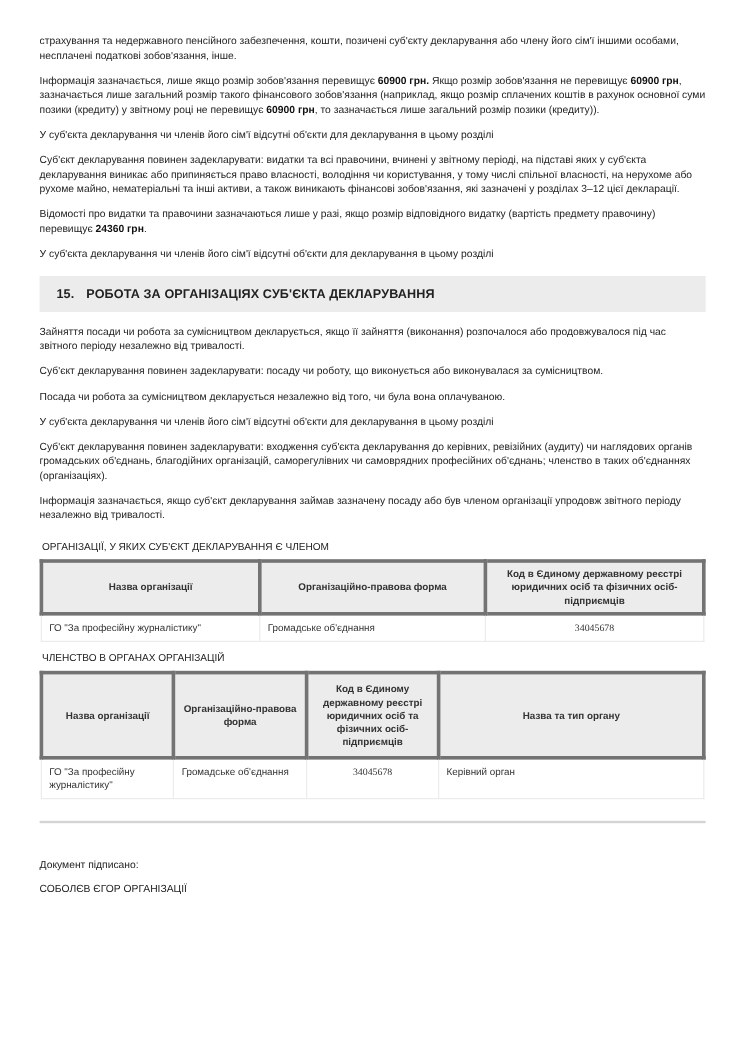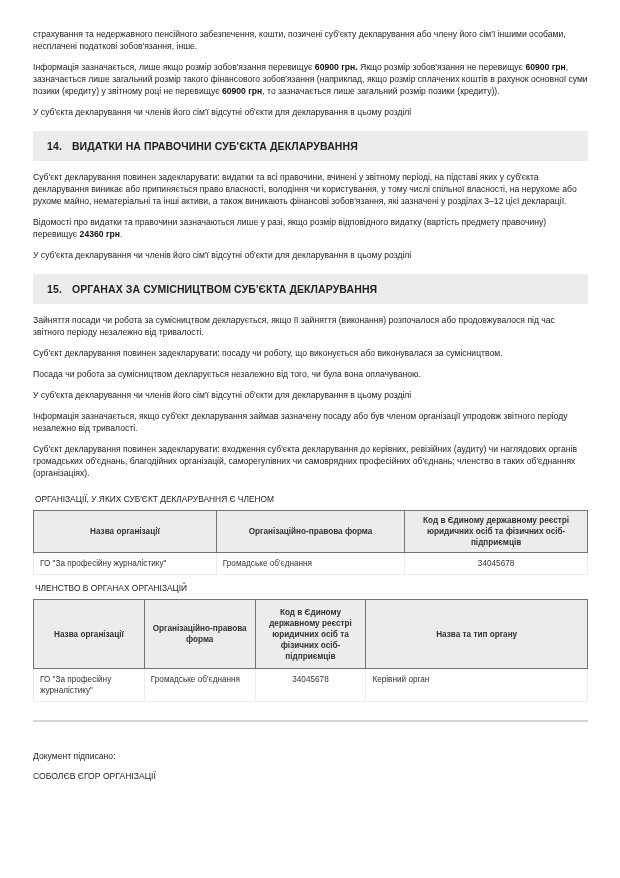--- a/index.html
+++ b/index.html
@@ -25,59 +25,55 @@
     color: #222;
     letter-spacing: 0.1px;
   }
   .section-header .num { margin-right: 10px; }
   .sub-title {
     font-weight: normal; font-size: 8.4px; margin: 14px 0 5px 2px; color: #222;
   }
   table { border-collapse: collapse; width: 100%; font-size: 8.2px; line-height: 11px; }
   th {
     background: #ececec; font-weight: bold; color: #333;
-    border: 1px solid #737373; padding: 4px 6px; text-align: center; vertical-align: middle;
+    border: 3px solid #737373; padding: 4px 6px; text-align: center; vertical-align: middle;
   }
   td { border: 1px solid #ececec; padding: 5px 6px; color: #333; vertical-align: top; }
-  td.center { text-align: center; }
+  td.center { text-align: center; font-family: Liberation Serif, serif; }
   .t1 th { height: 32px; }
   .t2 th { height: 60px; }
   .divider { height: 2px; background: #d4d4d4; margin: 18px 0 10px 0; }
   .signed-label { font-size: 8.6px; margin-bottom: 8px; margin-top: 28px; }
   .signer { font-size: 8.6px; }
 </style>
 </head>
 <body>
 
 <div class="page">
   <div class="content">
 
     <p>страхування та недержавного пенсійного забезпечення, кошти, позичені суб'єкту декларування або члену його сім'ї іншими особами, несплачені податкові зобов'язання, інше.</p>
     <p><span>Інформація зазначається, лише якщо розмір зобов'язання перевищує </span><b>60900 грн.</b><span> Якщо розмір зобов'язання не перевищує </span><b>60900 грн</b><span>, зазначається лише загальний розмір такого фінансового зобов'язання (наприклад, якщо розмір сплачених коштів в рахунок основної суми позики (кредиту) у звітному році не перевищує </span><b>60900 грн</b><span>, то зазначається лише загальний розмір позики (кредиту)).</span></p>
     <p>У суб'єкта декларування чи членів його сім'ї відсутні об'єкти для декларування в цьому розділі</p>
 
-    <div class="section-header">
-      <span class="num">14.</span>
-      <span>ВИДАТКИ НА ПРАВОЧИНИ СУБ'ЄКТА ДЕКЛАРУВАННЯ</span>
-    </div>
     <p>Суб'єкт декларування повинен задекларувати: видатки та всі правочини, вчинені у звітному періоді, на підставі яких у суб'єкта декларування виникає або припиняється право власності, володіння чи користування, у тому числі спільної власності, на нерухоме або рухоме майно, нематеріальні та інші активи, а також виникають фінансові зобов'язання, які зазначені у розділах 3–12 цієї декларації.</p>
     <p><span>Відомості про видатки та правочини зазначаються лише у разі, якщо розмір відповідного видатку (вартість предмету правочину) перевищує </span><b>24360 грн</b><span>.</span></p>
     <p>У суб'єкта декларування чи членів його сім'ї відсутні об'єкти для декларування в цьому розділі</p>
 
     <div class="section-header">
       <span class="num">15.</span>
-      <span>ОРГАНАХ ЗА СУМІСНИЦТВОМ СУБ'ЄКТА ДЕКЛАРУВАННЯ</span>
+      <span>РОБОТА ЗА ОРГАНІЗАЦІЯХ СУБ'ЄКТА ДЕКЛАРУВАННЯ</span>
     </div>
     <p>Зайняття посади чи робота за сумісництвом декларується, якщо її зайняття (виконання) розпочалося або продовжувалося під час звітного періоду незалежно від тривалості.</p>
     <p>Суб'єкт декларування повинен задекларувати: посаду чи роботу, що виконується або виконувалася за сумісництвом.</p>
     <p>Посада чи робота за сумісництвом декларується незалежно від того, чи була вона оплачуваною.</p>
     <p>У суб'єкта декларування чи членів його сім'ї відсутні об'єкти для декларування в цьому розділі</p>
 
+    <p>Суб'єкт декларування повинен задекларувати: входження суб'єкта декларування до керівних, ревізійних (аудиту) чи наглядових органів громадських об'єднань, благодійних організацій, саморегулівних чи самоврядних професійних об'єднань; членство в таких об'єднаннях (організаціях).</p>
     <p>Інформація зазначається, якщо суб'єкт декларування займав зазначену посаду або був членом організації упродовж звітного періоду незалежно від тривалості.</p>
-    <p>Суб'єкт декларування повинен задекларувати: входження суб'єкта декларування до керівних, ревізійних (аудиту) чи наглядових органів громадських об'єднань, благодійних організацій, саморегулівних чи самоврядних професійних об'єднань; членство в таких об'єднаннях (організаціях).</p>
 
     <div class="sub-title">ОРГАНІЗАЦІЇ, У ЯКИХ СУБ'ЄКТ ДЕКЛАРУВАННЯ Є ЧЛЕНОМ</div>
     <table class="t1">
       <thead>
         <tr>
           <th style="width:33%">Назва організації</th>
           <th style="width:34%">Організаційно-правова форма</th>
           <th style="width:33%">Код в Єдиному державному реєстрі юридичних осіб та фізичних осіб-підприємців</th>
         </tr>
       </thead>

